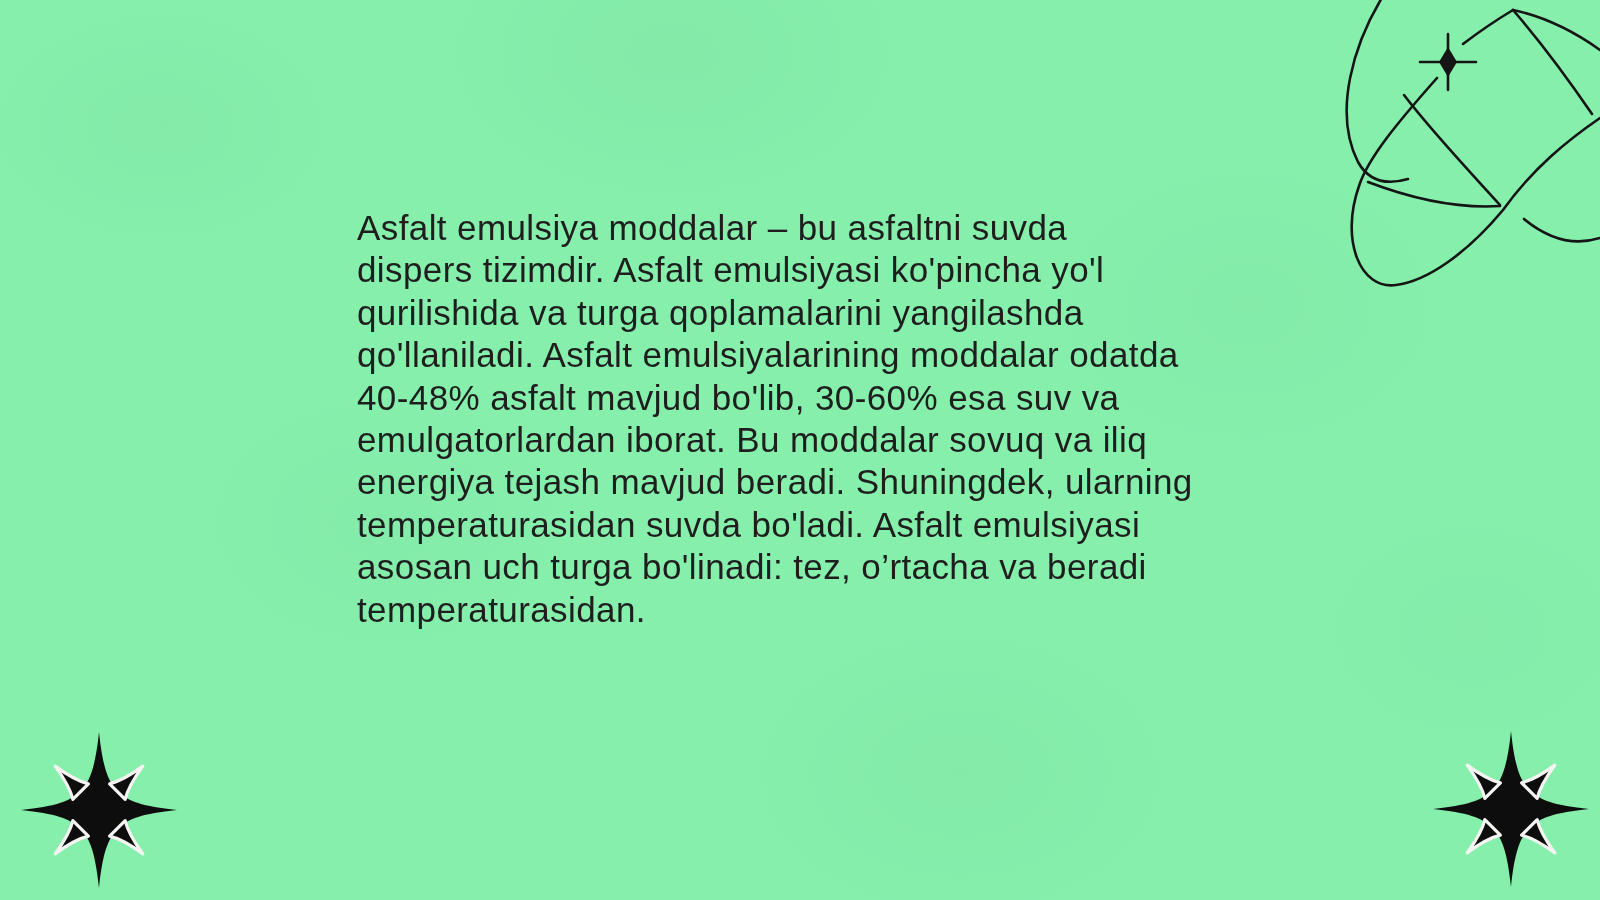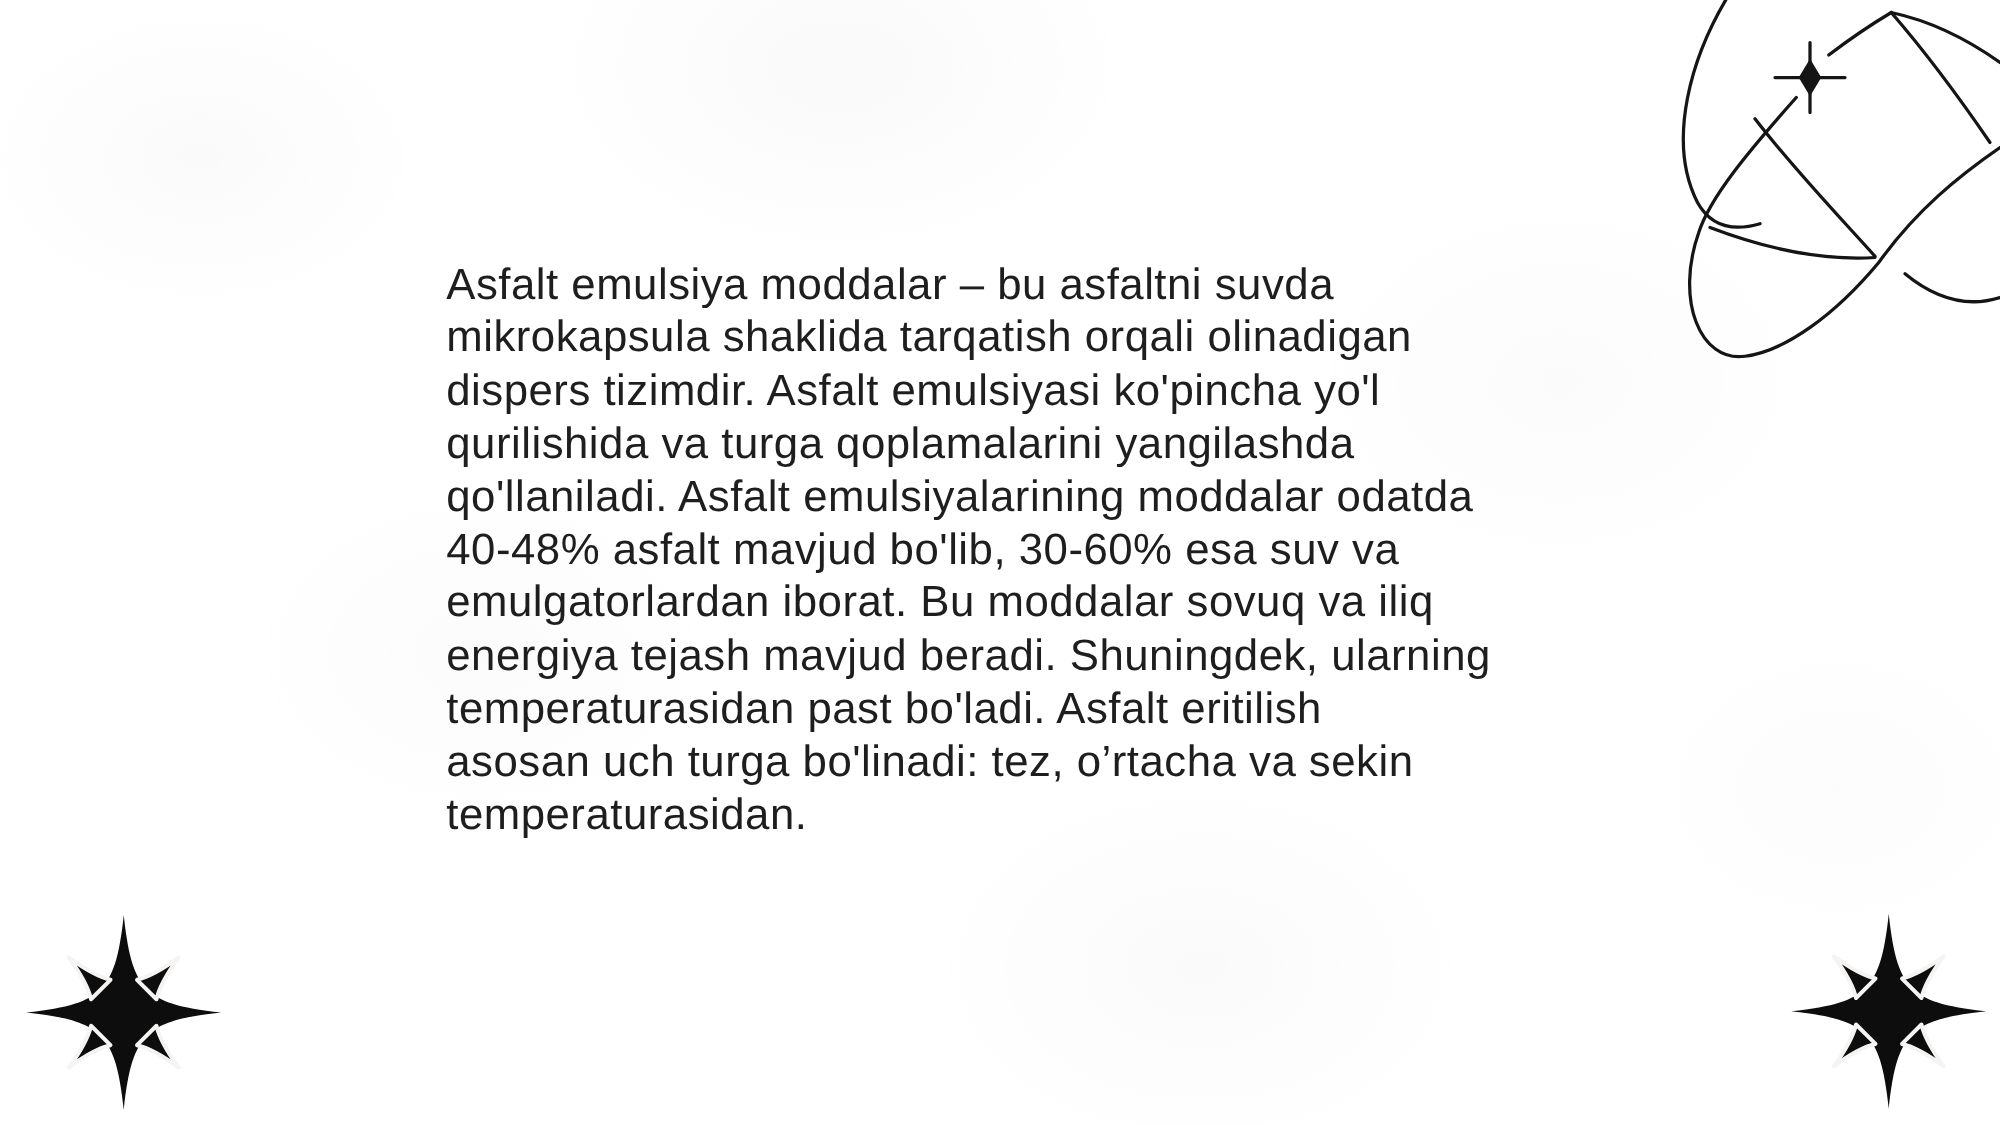--- a/index.html
+++ b/index.html
@@ -4,21 +4,21 @@
 <style>
   html, body {
     margin: 0;
     padding: 0;
     background: #e8e8e6;
   }
   .slide {
     position: relative;
     width: 1600px;
     height: 900px;
-    background: #ffffff;
+    background: #86efac;
     overflow: hidden;
     font-family: "Liberation Sans", sans-serif;
   }
   
   .slide::before {
     content: "";
     position: absolute;
     inset: 0;
     background-image:
       radial-gradient(260px 180px at 10% 14%, rgba(0,0,0,0.020), transparent 70%),
@@ -53,29 +53,28 @@
   .star-bl { left: 19px;   top: 730px; }
   .star-br { left: 1431px; top: 729px; }
 </style>
 </head>
 <body>
 
 <div class="slide">
 
   <div class="text-block">
     <div class="line">Asfalt emulsiya moddalar – bu asfaltni suvda</div>
-    <div class="line">mikrokapsula shaklida tarqatish orqali olinadigan</div>
     <div class="line">dispers tizimdir. Asfalt emulsiyasi ko'pincha yo'l</div>
     <div class="line">qurilishida va turga qoplamalarini yangilashda</div>
     <div class="line">qo'llaniladi. Asfalt emulsiyalarining moddalar odatda</div>
     <div class="line">40-48% asfalt mavjud bo'lib, 30-60% esa suv va</div>
     <div class="line">emulgatorlardan iborat. Bu moddalar sovuq va iliq</div>
     <div class="line">energiya tejash mavjud beradi. Shuningdek, ularning</div>
-    <div class="line">temperaturasidan past bo'ladi. Asfalt eritilish</div>
-    <div class="line">asosan uch turga bo'linadi: tez, o’rtacha va sekin</div>
+    <div class="line">temperaturasidan suvda bo'ladi. Asfalt emulsiyasi</div>
+    <div class="line">asosan uch turga bo'linadi: tez, o’rtacha va beradi</div>
     <div class="line">temperaturasidan.</div>
   </div>
 
   <svg class="doodle" width="272" height="300" viewBox="0 0 272 300">
     <g fill="none" stroke="#151515" stroke-width="2.6" stroke-linecap="round">
 
       <path d="M 62,-15 C 22,45 6,115 30,162 C 40,180 56,186 80,179"></path>
 
       <path d="M 109,78 C 70,122 40,158 31,186 C 12,240 32,290 68,285 C 100,281 140,252 175,210 C 205,168 240,140 272,118"></path>
 

